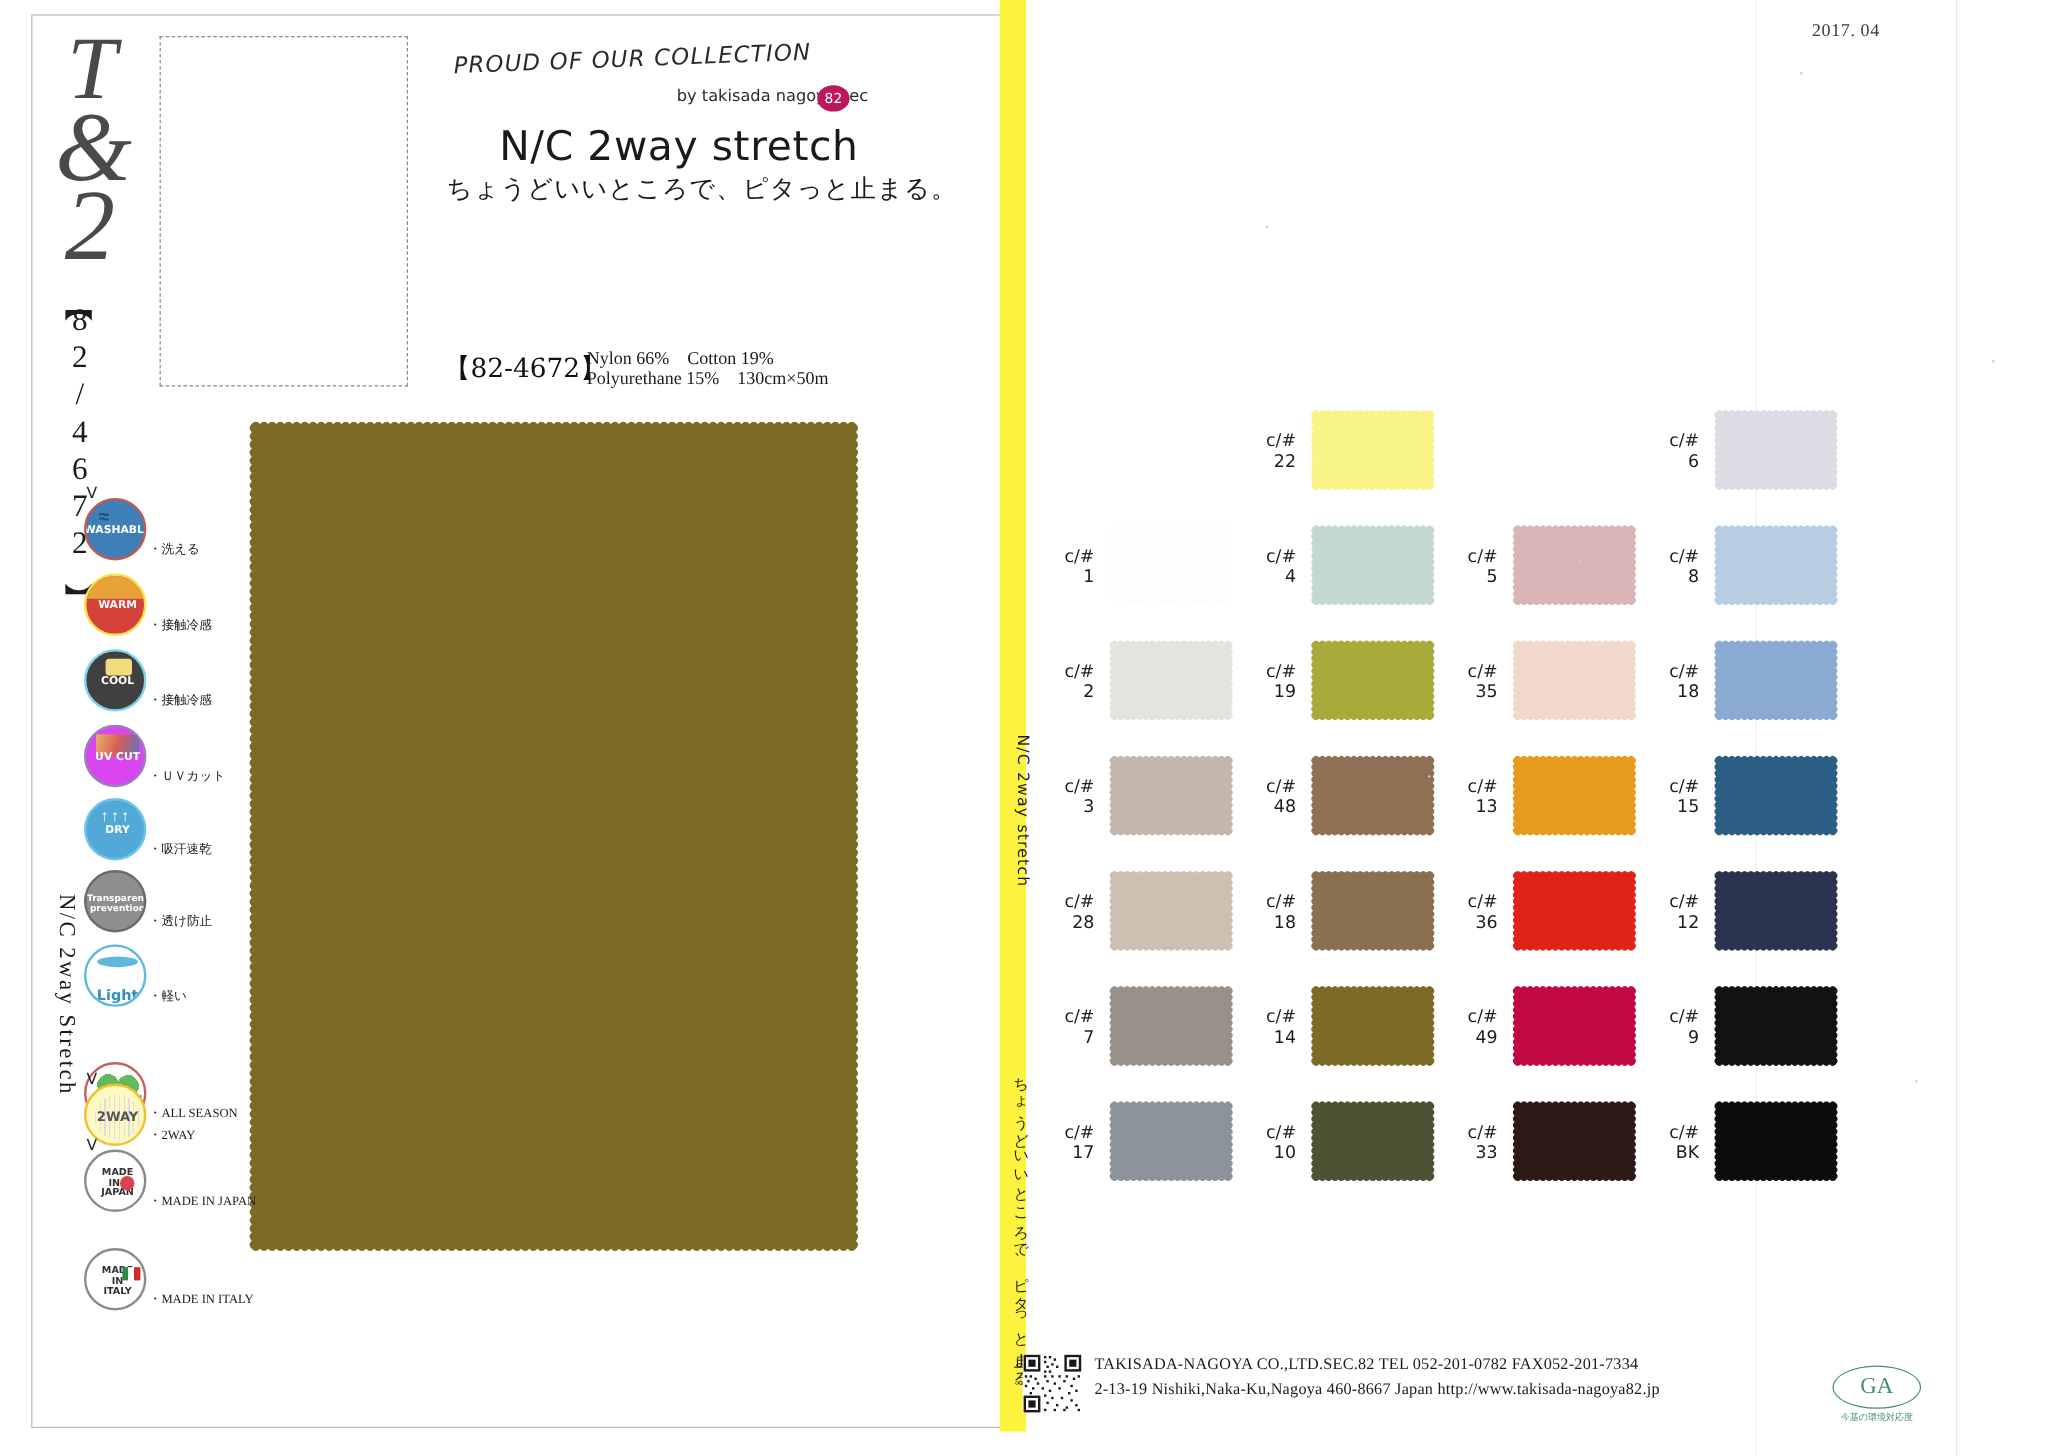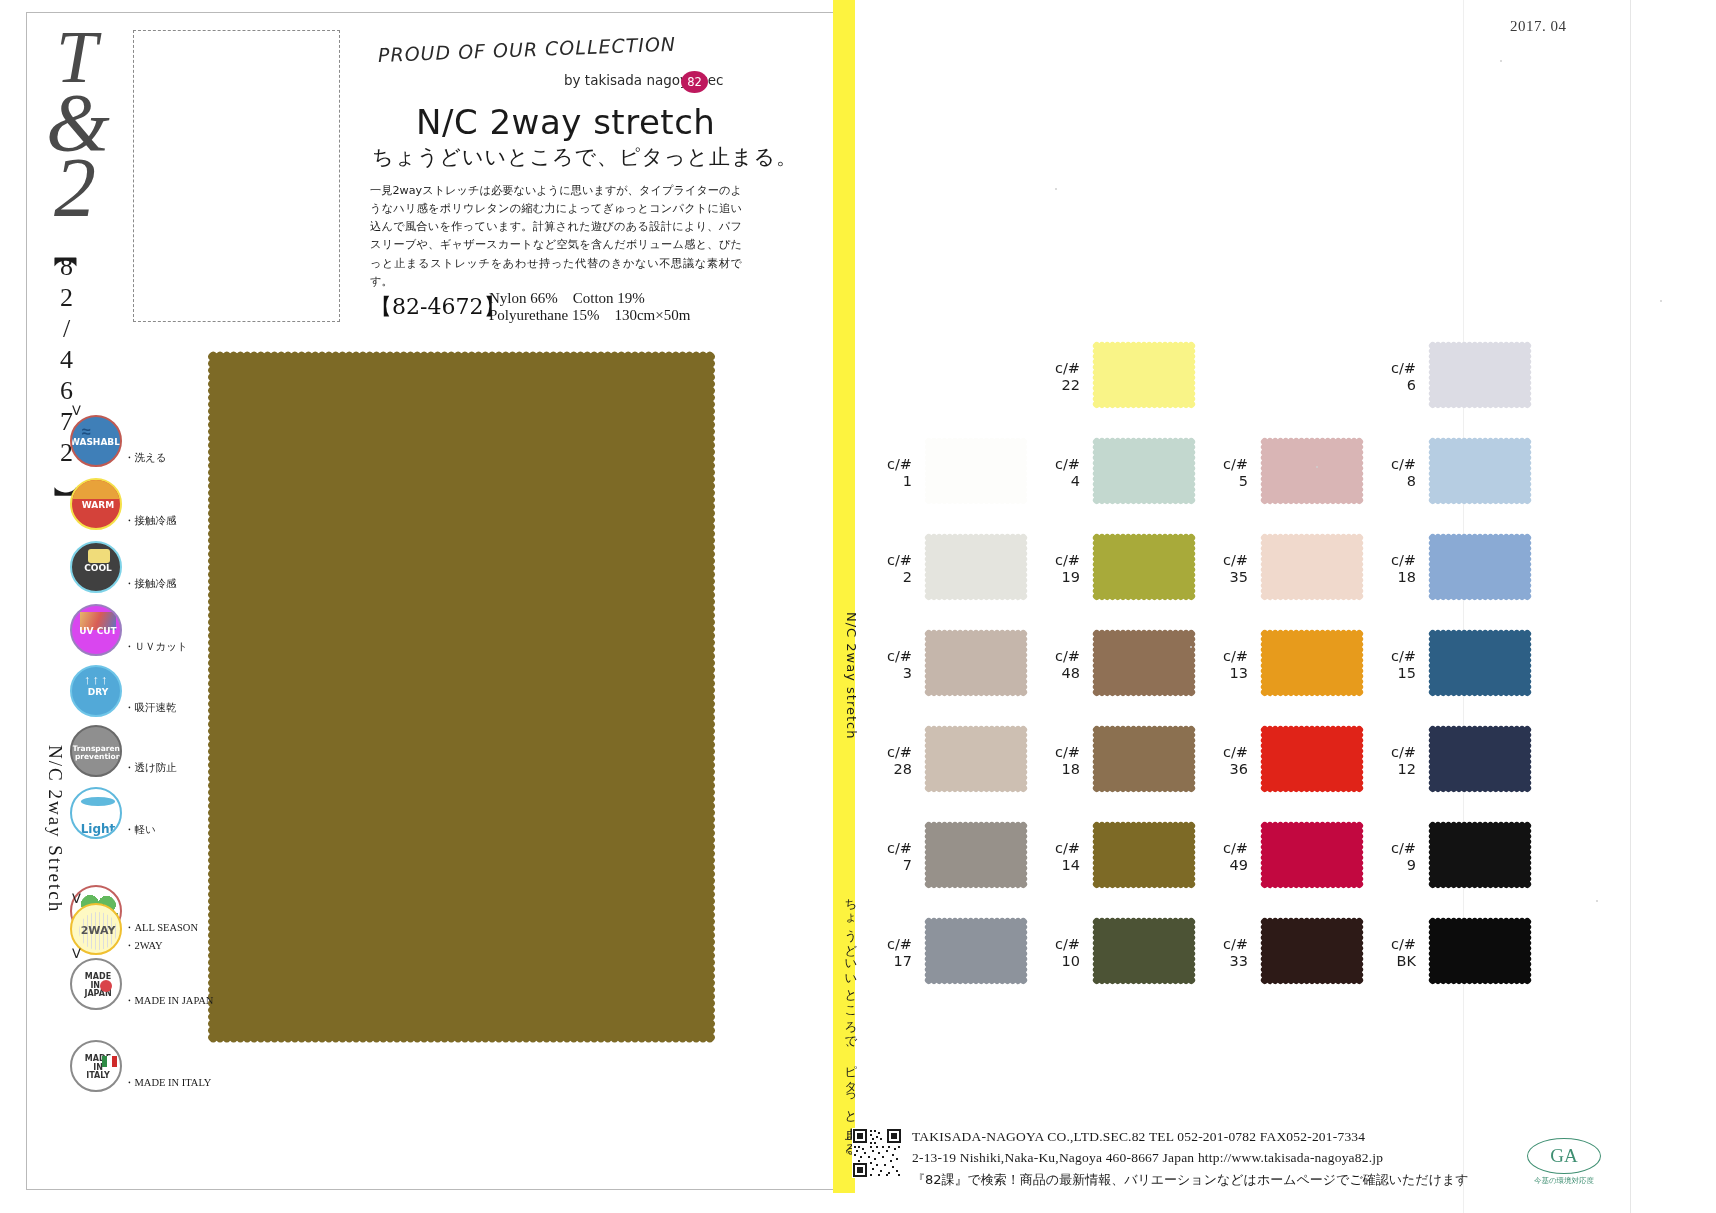--- a/index.html
+++ b/index.html
@@ -105,21 +105,20 @@
   </div>
   <div class="vcode">【82/4672】</div>
 
   <div class="dashbox"></div>
 
   <div class="proud">PROUD OF OUR COLLECTION</div>
   <div class="byline">by takisada nagoya sec</div>
   <div class="secbadge">82</div>
   <div class="bigtitle">N/C 2way stretch</div>
   <div class="subtitle">ちょうどいいところで、ピタっと止まる。</div>
-  <div class="descbox">一見2wayストレッチは必要ないように思いますが、タイプライターのようなハリ感をポリウレタンの縮む力によってぎゅっとコンパクトに追い込んで風合いを作っています。計算された遊びのある設計により、パフスリーブや、ギャザースカートなど空気を含んだボリューム感と、ぴたっと止まるストレッチをあわせ持った代替のきかない不思議な素材です。</div>
 
   <div class="pcode">【82-4672】</div>
   <div class="comp1">Nylon 66%　Cotton 19%</div>
   <div class="comp2">Polyurethane 15%　130cm×50m</div>
 
   <div class="mainswatch" id="mainSwatch" style="background: transparent;">
       <svg width="517" height="706" viewBox="-7 -7 531 720" style="display:block;overflow:visible">
         <path d="M 0 0 Q 3.4932432432432434 -3.8500000000000005 6.986486486486487 0 Q 10.47972972972973 -3.8500000000000005 13.972972972972974 0 Q 17.466216216216218 -3.8500000000000005 20.95945945945946 0 Q 24.4527027027027 -3.8500000000000005 27.945945945945947 0 Q 31.43918918918919 -3.8500000000000005 34.932432432432435 0 Q 38.42567567567568 -3.8500000000000005 41.91891891891892 0 Q 45.41216216216216 -3.8500000000000005 48.9054054054054 0 Q 52.39864864864865 -3.8500000000000005 55.891891891891895 0 Q 59.38513513513514 -3.8500000000000005 62.87837837837838 0 Q 66.37162162162163 -3.8500000000000005 69.86486486486487 0 Q 73.35810810810811 -3.8500000000000005 76.85135135135135 0 Q 80.3445945945946 -3.8500000000000005 83.83783783783784 0 Q 87.33108108108108 -3.8500000000000005 90.82432432432432 0 Q 94.31756756756756 -3.8500000000000005 97.8108108108108 0 Q 101.30405405405406 -3.8500000000000005 104.7972972972973 0 Q 108.29054054054055 -3.8500000000000005 111.78378378378379 0 Q 115.27702702702703 -3.8500000000000005 118.77027027027027 0 Q 122.26351351351352 -3.8500000000000005 125.75675675675676 0 Q 129.25 -3.8500000000000005 132.74324324324326 0 Q 136.2364864864865 -3.8500000000000005 139.72972972972974 0 Q 143.222972972973 -3.8500000000000005 146.71621621621622 0 Q 150.20945945945948 -3.8500000000000005 153.7027027027027 0 Q 157.19594594594597 -3.8500000000000005 160.6891891891892 0 Q 164.18243243243245 -3.8500000000000005 167.67567567567568 0 Q 171.16891891891893 -3.8500000000000005 174.66216216216216 0 Q 178.15540540540542 -3.8500000000000005 181.64864864864865 0 Q 185.1418918918919 -3.8500000000000005 188.63513513513513 0 Q 192.12837837837841 -3.8500000000000005 195.62162162162164 0 Q 199.1148648648649 -3.8500000000000005 202.60810810810813 0 Q 206.10135135135138 -3.8500000000000005 209.5945945945946 0 Q 213.08783783783787 -3.8500000000000005 216.5810810810811 0 Q 220.07432432432435 -3.8500000000000005 223.56756756756758 0 Q 227.06081081081084 -3.8500000000000005 230.55405405405406 0 Q 234.04729729729732 -3.8500000000000005 237.54054054054055 0 Q 241.0337837837838 -3.8500000000000005 244.52702702702703 0 Q 248.0202702702703 -3.8500000000000005 251.51351351351352 0 Q 255.00675675675677 -3.8500000000000005 258.5 0 Q 261.9932432432432 -3.8500000000000005 265.4864864864865 0 Q 268.97972972972974 -3.8500000000000005 272.472972972973 0 Q 275.9662162162162 -3.8500000000000005 279.4594594594595 0 Q 282.9527027027027 -3.8500000000000005 286.445945945946 0 Q 289.93918918918916 -3.8500000000000005 293.43243243243245 0 Q 296.9256756756757 -3.8500000000000005 300.41891891891896 0 Q 303.9121621621622 -3.8500000000000005 307.4054054054055 0 Q 310.89864864864865 -3.8500000000000005 314.39189189189193 0 Q 317.88513513513516 -3.8500000000000005 321.37837837837844 0 Q 324.8716216216216 -3.8500000000000005 328.3648648648649 0 Q 331.8581081081081 -3.8500000000000005 335.3513513513514 0 Q 338.8445945945946 -3.8500000000000005 342.33783783783787 0 Q 345.8310810810811 -3.8500000000000005 349.3243243243244 0 Q 352.81756756756755 -3.8500000000000005 356.31081081081084 0 Q 359.80405405405406 -3.8500000000000005 363.29729729729735 0 Q 366.7905405405405 -3.8500000000000005 370.2837837837838 0 Q 373.77702702702703 -3.8500000000000005 377.2702702702703 0 Q 380.76351351351354 -3.8500000000000005 384.25675675675683 0 Q 387.75 -3.8500000000000005 391.2432432432433 0 Q 394.7364864864865 -3.8500000000000005 398.2297297297298 0 Q 401.72297297297297 -3.8500000000000005 405.21621621621625 0 Q 408.7094594594595 -3.8500000000000005 412.20270270270277 0 Q 415.69594594594594 -3.8500000000000005 419.1891891891892 0 Q 422.68243243243245 -3.8500000000000005 426.17567567567573 0 Q 429.6689189189189 -3.8500000000000005 433.1621621621622 0 Q 436.6554054054054 -3.8500000000000005 440.1486486486487 0 Q 443.6418918918919 -3.8500000000000005 447.13513513513516 0 Q 450.6283783783784 -3.8500000000000005 454.12162162162167 0 Q 457.6148648648649 -3.8500000000000005 461.1081081081082 0 Q 464.60135135135135 -3.8500000000000005 468.09459459459464 0 Q 471.58783783783787 -3.8500000000000005 475.08108108108115 0 Q 478.5743243243243 -3.8500000000000005 482.0675675675676 0 Q 485.56081081081084 -3.8500000000000005 489.0540540540541 0 Q 492.5472972972973 -3.8500000000000005 496.0405405405406 0 Q 499.5337837837838 -3.8500000000000005 503.0270270270271 0 Q 506.52027027027026 -3.8500000000000005 510.01351351351354 0 Q 513.5067567567568 -3.8500000000000005 517 0 Q 520.85 3.495049504950495 517 6.99009900990099 Q 520.85 10.485148514851485 517 13.98019801980198 Q 520.85 17.475247524752476 517 20.97029702970297 Q 520.85 24.465346534653463 517 27.96039603960396 Q 520.85 31.455445544554454 517 34.95049504950495 Q 520.85 38.445544554455445 517 41.94059405940594 Q 520.85 45.43564356435643 517 48.930693069306926 Q 520.85 52.42574257425743 517 55.92079207920792 Q 520.85 59.415841584158414 517 62.91089108910891 Q 520.85 66.4059405940594 517 69.9009900990099 Q 520.85 73.3960396039604 517 76.89108910891089 Q 520.85 80.38613861386139 517 83.88118811881188 Q 520.85 87.37623762376238 517 90.87128712871286 Q 520.85 94.36633663366337 517 97.86138613861385 Q 520.85 101.35643564356437 517 104.85148514851485 Q 520.85 108.34653465346535 517 111.84158415841584 Q 520.85 115.33663366336634 517 118.83168316831683 Q 520.85 122.32673267326733 517 125.82178217821782 Q 520.85 129.31683168316832 517 132.8118811881188 Q 520.85 136.3069306930693 517 139.8019801980198 Q 520.85 143.2970297029703 517 146.7920792079208 Q 520.85 150.28712871287127 517 153.78217821782178 Q 520.85 157.27722772277227 517 160.77227722772278 Q 520.85 164.26732673267327 517 167.76237623762378 Q 520.85 171.25742574257424 517 174.75247524752476 Q 520.85 178.24752475247524 517 181.74257425742576 Q 520.85 185.23762376237622 517 188.73267326732673 Q 520.85 192.22772277227722 517 195.72277227722773 Q 520.85 199.21782178217822 517 202.71287128712873 Q 520.85 206.2079207920792 517 209.7029702970297 Q 520.85 213.1980198019802 517 216.6930693069307 Q 520.85 220.18811881188117 517 223.68316831683168 Q 520.85 227.17821782178217 517 230.67326732673268 Q 520.85 234.16831683168317 517 237.6633663366337 Q 520.85 241.15841584158414 517 244.65346534653466 Q 520.85 248.14851485148515 517 251.64356435643566 Q 520.85 255.13861386138612 517 258.63366336633663 Q 520.85 262.1287128712871 517 265.6237623762376 Q 520.85 269.1188118811881 517 272.6138613861386 Q 520.85 276.1089108910891 517 279.6039603960396 Q 520.85 283.0990099009901 517 286.5940594059406 Q 520.85 290.08910891089107 517 293.58415841584156 Q 520.85 297.07920792079204 517 300.57425742574253 Q 520.85 304.0693069306931 517 307.56435643564356 Q 520.85 311.05940594059405 517 314.55445544554453 Q 520.85 318.049504950495 517 321.5445544554455 Q 520.85 325.03960396039605 517 328.53465346534654 Q 520.85 332.029702970297 517 335.5247524752475 Q 520.85 339.019801980198 517 342.5148514851485 Q 520.85 346.009900990099 517 349.5049504950495 Q 520.85 353 517 356.4950495049505 Q 520.85 359.990099009901 517 363.48514851485146 Q 520.85 366.98019801980195 517 370.47524752475243 Q 520.85 373.970297029703 517 377.46534653465346 Q 520.85 380.96039603960395 517 384.45544554455444 Q 520.85 387.9504950495049 517 391.4455445544554 Q 520.85 394.94059405940595 517 398.43564356435644 Q 520.85 401.9306930693069 517 405.4257425742574 Q 520.85 408.9207920792079 517 412.4158415841584 Q 520.85 415.91089108910893 517 419.4059405940594 Q 520.85 422.9009900990099 517 426.3960396039604 Q 520.85 429.8910891089109 517 433.38613861386136 Q 520.85 436.88118811881185 517 440.37623762376234 Q 520.85 443.8712871287129 517 447.36633663366337 Q 520.85 450.86138613861385 517 454.35643564356434 Q 520.85 457.8514851485148 517 461.3465346534653 Q 520.85 464.84158415841586 517 468.33663366336634 Q 520.85 471.83168316831683 517 475.3267326732673 Q 520.85 478.8217821782178 517 482.3168316831683 Q 520.85 485.8118811881188 517 489.30693069306926 Q 520.85 492.8019801980198 517 496.2970297029703 Q 520.85 499.7920792079208 517 503.28712871287127 Q 520.85 506.78217821782175 517 510.27722772277224 Q 520.85 513.7722772277228 517 517.2673267326733 Q 520.85 520.7623762376238 517 524.2574257425742 Q 520.85 527.7524752475248 517 531.2475247524752 Q 520.85 534.7425742574258 517 538.2376237623762 Q 520.85 541.7326732673267 517 545.2277227722772 Q 520.85 548.7227722772278 517 552.2178217821782 Q 520.85 555.7128712871288 517 559.2079207920792 Q 520.85 562.7029702970298 517 566.1980198019802 Q 520.85 569.6930693069307 517 573.1881188118812 Q 520.85 576.6831683168317 517 580.1782178217821 Q 520.85 583.6732673267327 517 587.1683168316831 Q 520.85 590.6633663366337 517 594.1584158415841 Q 520.85 597.6534653465347 517 601.1485148514852 Q 520.85 604.6435643564357 517 608.1386138613861 Q 520.85 611.6336633663367 517 615.1287128712871 Q 520.85 618.6237623762377 517 622.1188118811881 Q 520.85 625.6138613861386 517 629.1089108910891 Q 520.85 632.6039603960396 517 636.09900990099 Q 520.85 639.5940594059407 517 643.0891089108911 Q 520.85 646.5841584158417 517 650.0792079207921 Q 520.85 653.5742574257426 517 657.0693069306931 Q 520.85 660.5643564356436 517 664.059405940594 Q 520.85 667.5544554455446 517 671.049504950495 Q 520.85 674.5445544554456 517 678.039603960396 Q 520.85 681.5346534653465 517 685.029702970297 Q 520.85 688.5247524752476 517 692.019801980198 Q 520.85 695.5148514851486 517 699.009900990099 Q 520.85 702.5049504950496 517 706 Q 513.5067567567568 709.85 510.01351351351354 706 Q 506.52027027027026 709.85 503.02702702702703 706 Q 499.5337837837838 709.85 496.0405405405406 706 Q 492.5472972972973 709.85 489.05405405405406 706 Q 485.56081081081084 709.85 482.0675675675676 706 Q 478.5743243243243 709.85 475.0810810810811 706 Q 471.58783783783787 709.85 468.09459459459464 706 Q 464.60135135135135 709.85 461.1081081081081 706 Q 457.6148648648649 709.85 454.12162162162167 706 Q 450.6283783783784 709.85 447.13513513513516 706 Q 443.6418918918919 709.85 440.14864864864865 706 Q 436.6554054054054 709.85 433.1621621621622 706 Q 429.6689189189189 709.85 426.1756756756757 706 Q 422.68243243243245 709.85 419.1891891891892 706 Q 415.69594594594594 709.85 412.2027027027027 706 Q 408.7094594594595 709.85 405.21621621621625 706 Q 401.72297297297297 709.85 398.22972972972974 706 Q 394.7364864864865 709.85 391.2432432432433 706 Q 387.75 709.85 384.2567567567568 706 Q 380.76351351351354 709.85 377.2702702702703 706 Q 373.77702702702703 709.85 370.2837837837838 706 Q 366.7905405405405 709.85 363.2972972972973 706 Q 359.80405405405406 709.85 356.31081081081084 706 Q 352.81756756756755 709.85 349.3243243243243 706 Q 345.8310810810811 709.85 342.33783783783787 706 Q 338.8445945945946 709.85 335.35135135135135 706 Q 331.8581081081081 709.85 328.3648648648649 706 Q 324.8716216216216 709.85 321.3783783783784 706 Q 317.88513513513516 709.85 314.39189189189193 706 Q 310.89864864864865 709.85 307.4054054054054 706 Q 303.9121621621622 709.85 300.41891891891896 706 Q 296.9256756756757 709.85 293.43243243243245 706 Q 289.93918918918916 709.85 286.44594594594594 706 Q 282.9527027027027 709.85 279.4594594594595 706 Q 275.9662162162162 709.85 272.47297297297297 706 Q 268.97972972972974 709.85 265.4864864864865 706 Q 261.9932432432432 709.85 258.5 706 Q 255.00675675675677 709.85 251.51351351351352 706 Q 248.0202702702703 709.85 244.52702702702703 706 Q 241.0337837837838 709.85 237.54054054054055 706 Q 234.04729729729732 709.85 230.55405405405406 706 Q 227.06081081081084 709.85 223.56756756756758 706 Q 220.07432432432435 709.85 216.5810810810811 706 Q 213.08783783783787 709.85 209.5945945945946 706 Q 206.10135135135138 709.85 202.60810810810813 706 Q 199.1148648648649 709.85 195.62162162162164 706 Q 192.12837837837841 709.85 188.63513513513516 706 Q 185.1418918918919 709.85 181.64864864864865 706 Q 178.15540540540542 709.85 174.66216216216216 706 Q 171.16891891891893 709.85 167.67567567567568 706 Q 164.18243243243245 709.85 160.6891891891892 706 Q 157.19594594594597 709.85 153.7027027027027 706 Q 150.20945945945948 709.85 146.71621621621622 706 Q 143.222972972973 709.85 139.72972972972974 706 Q 136.2364864864865 709.85 132.74324324324326 706 Q 129.25 709.85 125.75675675675676 706 Q 122.26351351351352 709.85 118.77027027027027 706 Q 115.27702702702703 709.85 111.78378378378379 706 Q 108.29054054054055 709.85 104.7972972972973 706 Q 101.30405405405406 709.85 97.81081081081082 706 Q 94.31756756756756 709.85 90.82432432432432 706 Q 87.33108108108108 709.85 83.83783783783784 706 Q 80.3445945945946 709.85 76.85135135135135 706 Q 73.35810810810811 709.85 69.86486486486487 706 Q 66.37162162162163 709.85 62.87837837837838 706 Q 59.38513513513514 709.85 55.891891891891895 706 Q 52.39864864864865 709.85 48.90540540540541 706 Q 45.41216216216216 709.85 41.91891891891892 706 Q 38.42567567567568 709.85 34.932432432432435 706 Q 31.43918918918919 709.85 27.945945945945947 706 Q 24.4527027027027 709.85 20.95945945945946 706 Q 17.466216216216218 709.85 13.972972972972974 706 Q 10.47972972972973 709.85 6.986486486486487 706 Q 3.4932432432432434 709.85 0 706 Q -3.8500000000000005 702.5049504950496 0 699.009900990099 Q -3.8500000000000005 695.5148514851486 0 692.019801980198 Q -3.8500000000000005 688.5247524752476 0 685.0297029702971 Q -3.8500000000000005 681.5346534653465 0 678.039603960396 Q -3.8500000000000005 674.5445544554456 0 671.049504950495 Q -3.8500000000000005 667.5544554455446 0 664.059405940594 Q -3.8500000000000005 660.5643564356436 0 657.0693069306931 Q -3.8500000000000005 653.5742574257426 0 650.0792079207921 Q -3.8500000000000005 646.5841584158417 0 643.0891089108911 Q -3.8500000000000005 639.5940594059407 0 636.0990099009902 Q -3.8500000000000005 632.6039603960396 0 629.1089108910891 Q -3.8500000000000005 625.6138613861386 0 622.1188118811881 Q -3.8500000000000005 618.6237623762377 0 615.1287128712871 Q -3.8500000000000005 611.6336633663367 0 608.1386138613861 Q -3.8500000000000005 604.6435643564357 0 601.1485148514852 Q -3.8500000000000005 597.6534653465347 0 594.1584158415842 Q -3.8500000000000005 590.6633663366337 0 587.1683168316831 Q -3.8500000000000005 583.6732673267327 0 580.1782178217821 Q -3.8500000000000005 576.6831683168317 0 573.1881188118812 Q -3.8500000000000005 569.6930693069307 0 566.1980198019802 Q -3.8500000000000005 562.7029702970298 0 559.2079207920792 Q -3.8500000000000005 555.7128712871288 0 552.2178217821782 Q -3.8500000000000005 548.7227722772278 0 545.2277227722773 Q -3.8500000000000005 541.7326732673267 0 538.2376237623762 Q -3.8500000000000005 534.7425742574258 0 531.2475247524752 Q -3.8500000000000005 527.7524752475248 0 524.2574257425742 Q -3.8500000000000005 520.7623762376238 0 517.2673267326733 Q -3.8500000000000005 513.7722772277228 0 510.2772277227723 Q -3.8500000000000005 506.78217821782175 0 503.28712871287127 Q -3.8500000000000005 499.7920792079208 0 496.2970297029703 Q -3.8500000000000005 492.8019801980198 0 489.3069306930693 Q -3.8500000000000005 485.8118811881188 0 482.3168316831683 Q -3.8500000000000005 478.8217821782178 0 475.3267326732673 Q -3.8500000000000005 471.83168316831683 0 468.33663366336634 Q -3.8500000000000005 464.84158415841586 0 461.34653465346537 Q -3.8500000000000005 457.8514851485148 0 454.35643564356434 Q -3.8500000000000005 450.86138613861385 0 447.36633663366337 Q -3.8500000000000005 443.8712871287129 0 440.3762376237624 Q -3.8500000000000005 436.88118811881185 0 433.38613861386136 Q -3.8500000000000005 429.8910891089109 0 426.3960396039604 Q -3.8500000000000005 422.9009900990099 0 419.4059405940594 Q -3.8500000000000005 415.91089108910893 0 412.41584158415844 Q -3.8500000000000005 408.9207920792079 0 405.4257425742574 Q -3.8500000000000005 401.9306930693069 0 398.43564356435644 Q -3.8500000000000005 394.94059405940595 0 391.44554455445547 Q -3.8500000000000005 387.9504950495049 0 384.45544554455444 Q -3.8500000000000005 380.96039603960395 0 377.46534653465346 Q -3.8500000000000005 373.970297029703 0 370.4752475247525 Q -3.8500000000000005 366.98019801980195 0 363.48514851485146 Q -3.8500000000000005 359.990099009901 0 356.4950495049505 Q -3.8500000000000005 353 0 349.5049504950495 Q -3.8500000000000005 346.009900990099 0 342.51485148514854 Q -3.8500000000000005 339.019801980198 0 335.5247524752475 Q -3.8500000000000005 332.029702970297 0 328.53465346534654 Q -3.8500000000000005 325.03960396039605 0 321.54455445544556 Q -3.8500000000000005 318.049504950495 0 314.55445544554453 Q -3.8500000000000005 311.05940594059405 0 307.56435643564356 Q -3.8500000000000005 304.0693069306931 0 300.5742574257426 Q -3.8500000000000005 297.07920792079204 0 293.58415841584156 Q -3.8500000000000005 290.08910891089107 0 286.5940594059406 Q -3.8500000000000005 283.0990099009901 0 279.6039603960396 Q -3.8500000000000005 276.1089108910891 0 272.61386138613864 Q -3.8500000000000005 269.1188118811881 0 265.6237623762376 Q -3.8500000000000005 262.1287128712871 0 258.63366336633663 Q -3.8500000000000005 255.13861386138612 0 251.64356435643563 Q -3.8500000000000005 248.14851485148515 0 244.65346534653466 Q -3.8500000000000005 241.15841584158414 0 237.66336633663366 Q -3.8500000000000005 234.16831683168317 0 230.67326732673268 Q -3.8500000000000005 227.17821782178217 0 223.68316831683168 Q -3.8500000000000005 220.18811881188117 0 216.69306930693068 Q -3.8500000000000005 213.1980198019802 0 209.7029702970297 Q -3.8500000000000005 206.2079207920792 0 202.7128712871287 Q -3.8500000000000005 199.21782178217822 0 195.72277227722773 Q -3.8500000000000005 192.22772277227722 0 188.73267326732673 Q -3.8500000000000005 185.23762376237622 0 181.74257425742573 Q -3.8500000000000005 178.24752475247524 0 174.75247524752476 Q -3.8500000000000005 171.25742574257424 0 167.76237623762376 Q -3.8500000000000005 164.26732673267327 0 160.77227722772278 Q -3.8500000000000005 157.27722772277227 0 153.78217821782178 Q -3.8500000000000005 150.28712871287127 0 146.79207920792078 Q -3.8500000000000005 143.2970297029703 0 139.8019801980198 Q -3.8500000000000005 136.3069306930693 0 132.8118811881188 Q -3.8500000000000005 129.31683168316832 0 125.82178217821782 Q -3.8500000000000005 122.32673267326733 0 118.83168316831683 Q -3.8500000000000005 115.33663366336634 0 111.84158415841584 Q -3.8500000000000005 108.34653465346535 0 104.85148514851485 Q -3.8500000000000005 101.35643564356437 0 97.86138613861387 Q -3.8500000000000005 94.36633663366337 0 90.87128712871286 Q -3.8500000000000005 87.37623762376238 0 83.88118811881188 Q -3.8500000000000005 80.38613861386139 0 76.89108910891089 Q -3.8500000000000005 73.3960396039604 0 69.9009900990099 Q -3.8500000000000005 66.4059405940594 0 62.91089108910891 Q -3.8500000000000005 59.415841584158414 0 55.92079207920792 Q -3.8500000000000005 52.42574257425743 0 48.93069306930693 Q -3.8500000000000005 45.43564356435643 0 41.94059405940594 Q -3.8500000000000005 38.445544554455445 0 34.95049504950495 Q -3.8500000000000005 31.455445544554454 0 27.96039603960396 Q -3.8500000000000005 24.465346534653463 0 20.97029702970297 Q -3.8500000000000005 17.475247524752476 0 13.98019801980198 Q -3.8500000000000005 10.485148514851485 0 6.99009900990099 Q -3.8500000000000005 3.495049504950495 0 0 Z" fill="#7d6a26"></path>
       </svg>
     </div>
@@ -556,21 +555,20 @@
         <rect x="44" y="42" width="2" height="2"></rect>
           <rect x="18" y="46" width="2" height="2"></rect>
           <rect x="26" y="46" width="2" height="2"></rect>
         <rect x="34" y="46" width="2" height="2"></rect>
           <rect x="46" y="46" width="2" height="2"></rect>
       </g>
     </svg>
   </div>
   <div class="f1">TAKISADA-NAGOYA CO.,LTD.SEC.82     TEL 052-201-0782   FAX052-201-7334</div>
   <div class="f2">2-13-19 Nishiki,Naka-Ku,Nagoya 460-8667 Japan     http://www.takisada-nagoya82.jp</div>
-  <div class="f3">『82課』で検索！商品の最新情報、バリエーションなどはホームページでご確認いただけます</div>
 
   <div class="ga">
     <div class="oval">GA</div>
     <div class="gtxt">今基の環境対応度</div>
   </div>
 
 <div class="speck" style="left: 1055px; top: 188px; width: 2px; height: 2px;"></div>
     <div class="speck" style="left: 1316px; top: 466px; width: 2px; height: 2px;"></div>
     <div class="speck" style="left: 1190px; top: 646px; width: 2px; height: 2px;"></div>
     <div class="speck" style="left: 1596px; top: 900px; width: 2px; height: 2px;"></div>

